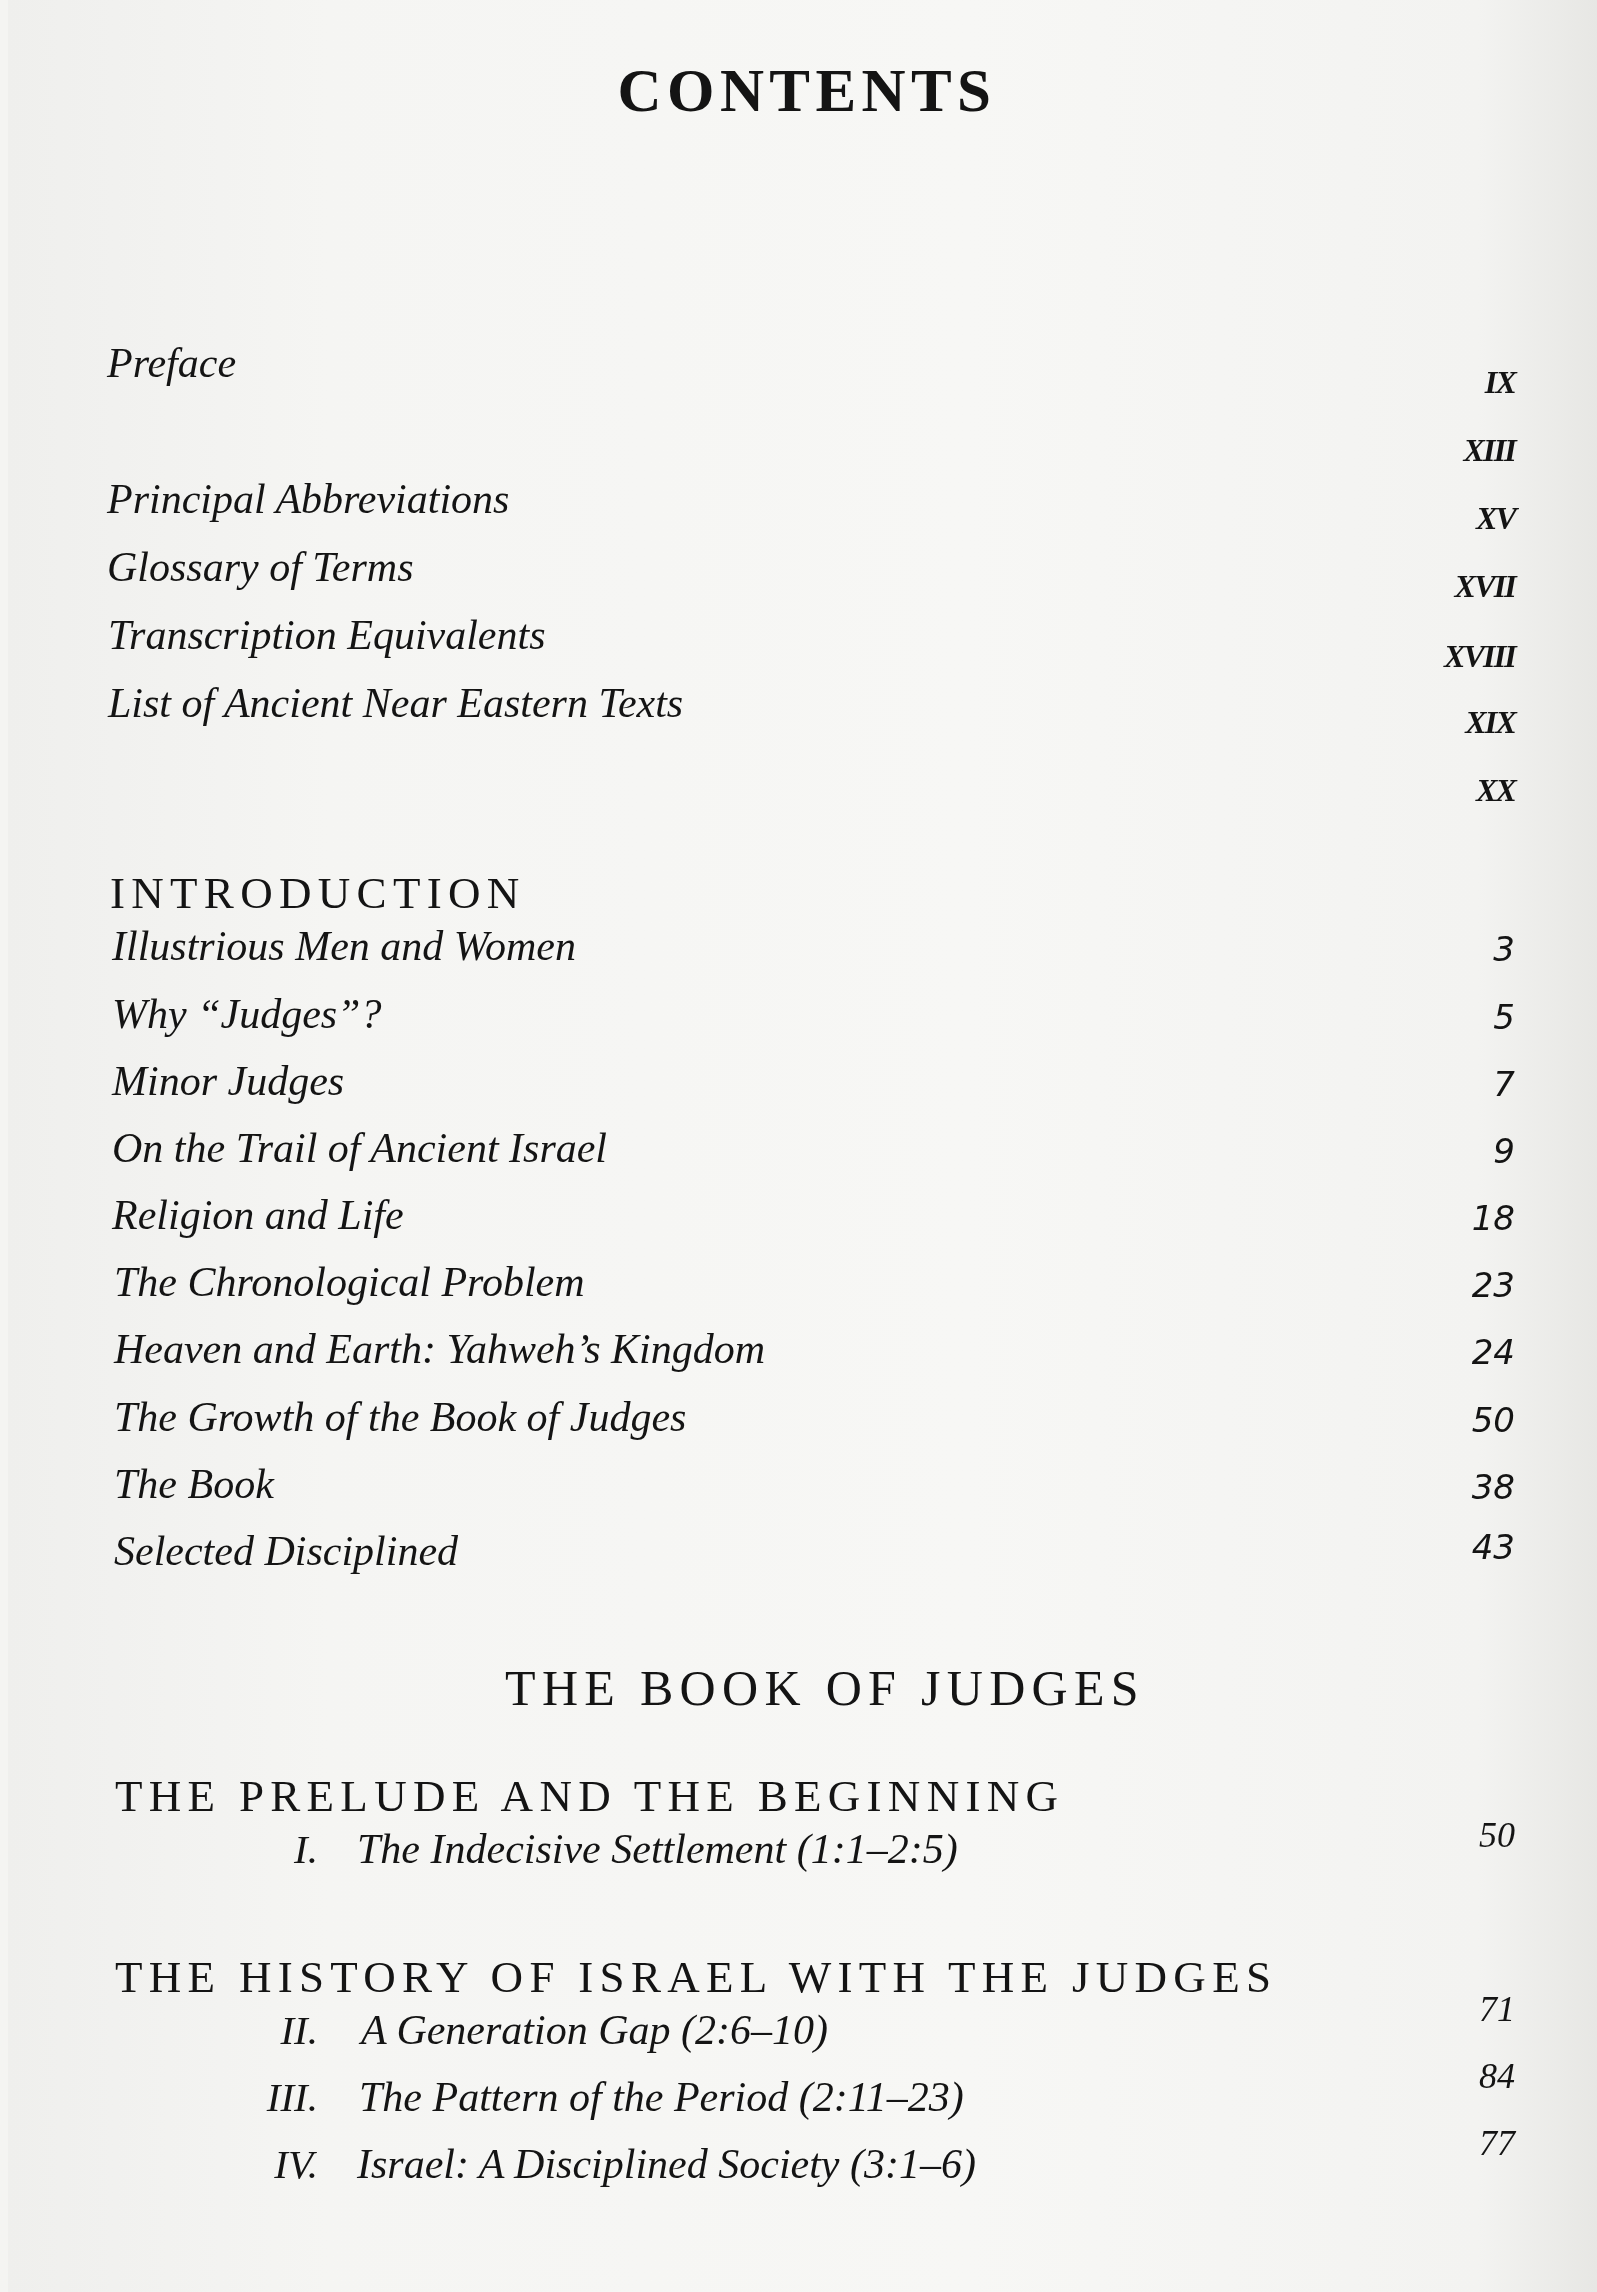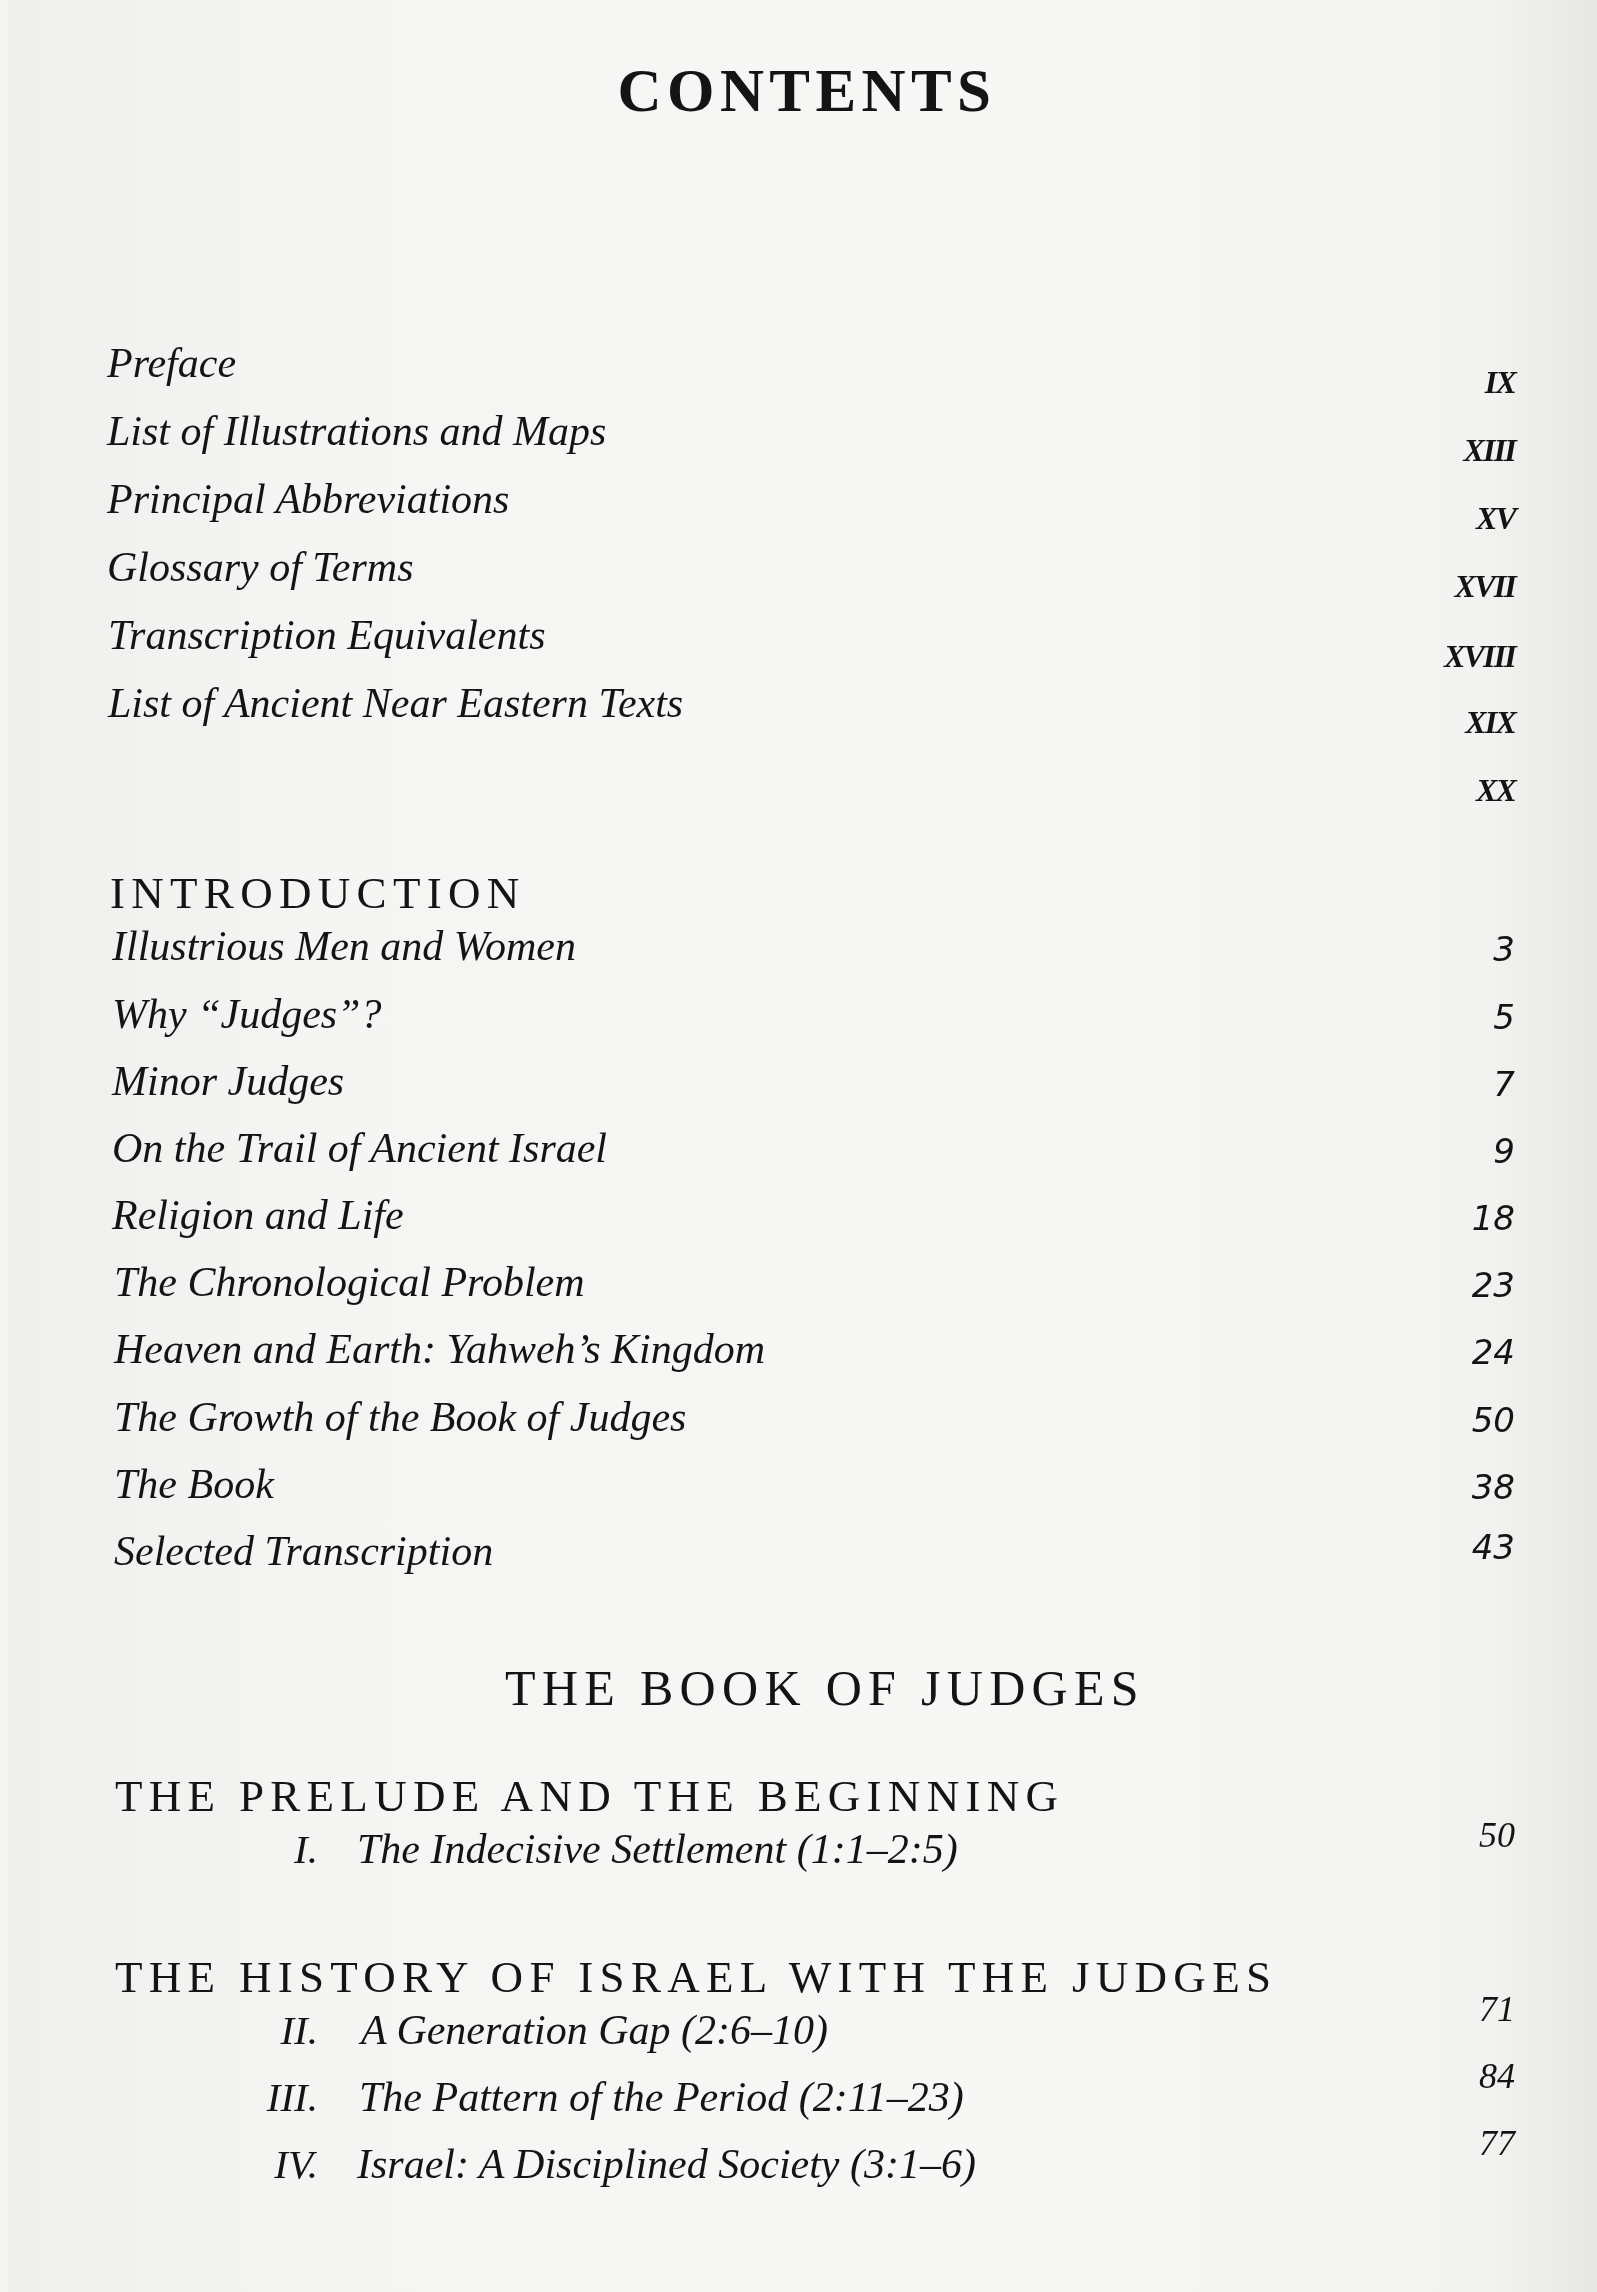--- a/index.html
+++ b/index.html
@@ -38,21 +38,20 @@
 <div class="page">
 
   <div class="title">CONTENTS</div>
 
   <div>
     <div class="entry" style="top:339px">
       <span class="label" style="left:99px">Preface</span>
       <span class="page-num roman" style="top:25px">IX</span>
     </div>
     <div class="entry" style="top:407px">
-      <span class="label" style="left:99px">List of Illustrations and Maps</span>
       <span class="page-num roman" style="top:25px">XIII</span>
     </div>
     <div class="entry" style="top:475px">
       <span class="label" style="left:99px">Principal Abbreviations</span>
       <span class="page-num roman" style="top:25px">XV</span>
     </div>
     <div class="entry" style="top:543px">
       <span class="label" style="left:99px">Glossary of Terms</span>
       <span class="page-num roman" style="top:25px">XVII</span>
     </div>
@@ -102,21 +101,21 @@
     </div>
     <div class="entry" style="top:1393px">
       <span class="label" style="left:106px">The Growth of the Book of Judges</span>
       <span class="page-num arabic" style="top:7.2px">50</span>
     </div>
     <div class="entry" style="top:1460px">
       <span class="label" style="left:106px">The Book</span>
       <span class="page-num arabic" style="top:7.2px">38</span>
     </div>
     <div class="entry" style="top:1527px">
-      <span class="label" style="left:106px">Selected Transcription</span>
+      <span class="label" style="left:106px">Selected Disciplined</span>
       <span class="page-num arabic" style="top:0px">43</span>
     </div>
   </div>
 
   <div class="part-title" style="top:1659px; left:18px">THE BOOK OF JUDGES</div>
 
   <div class="section-head" style="left:107px; top:1770px">THE PRELUDE AND THE BEGINNING</div>
 
   <div class="entry chapter" style="top:1825px">
     <span class="roman-num" style="left:220px">I.</span>

